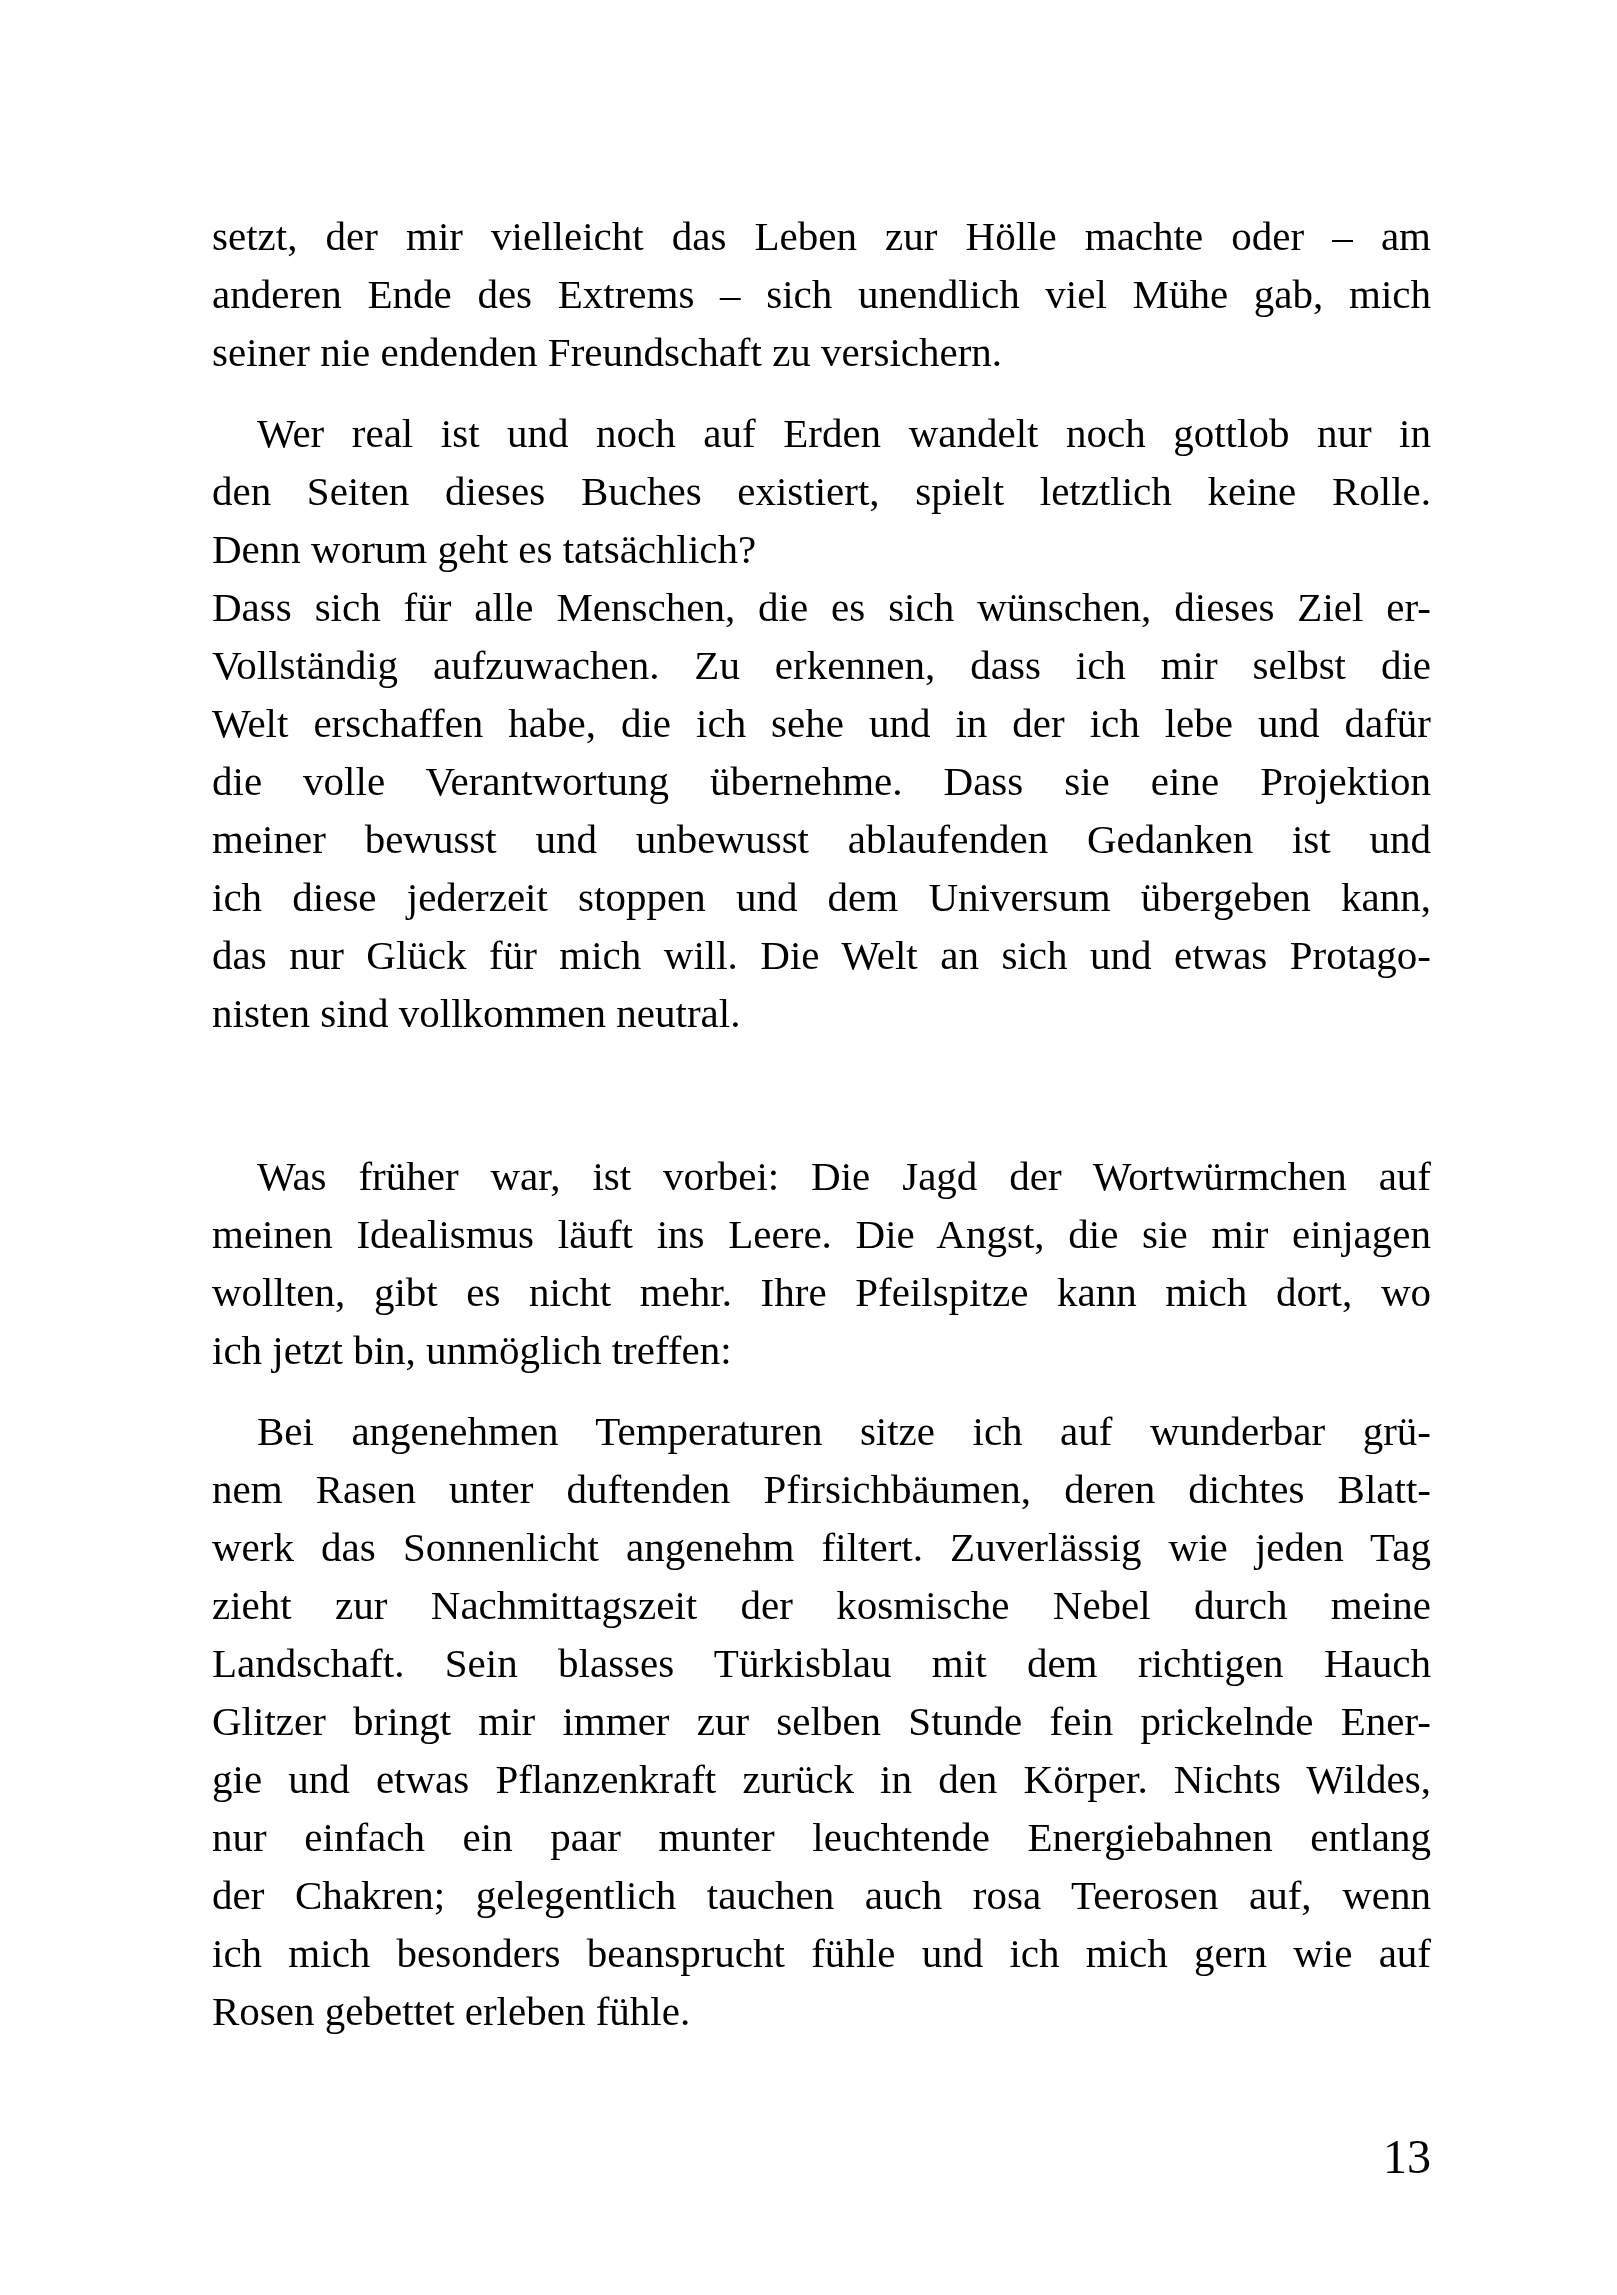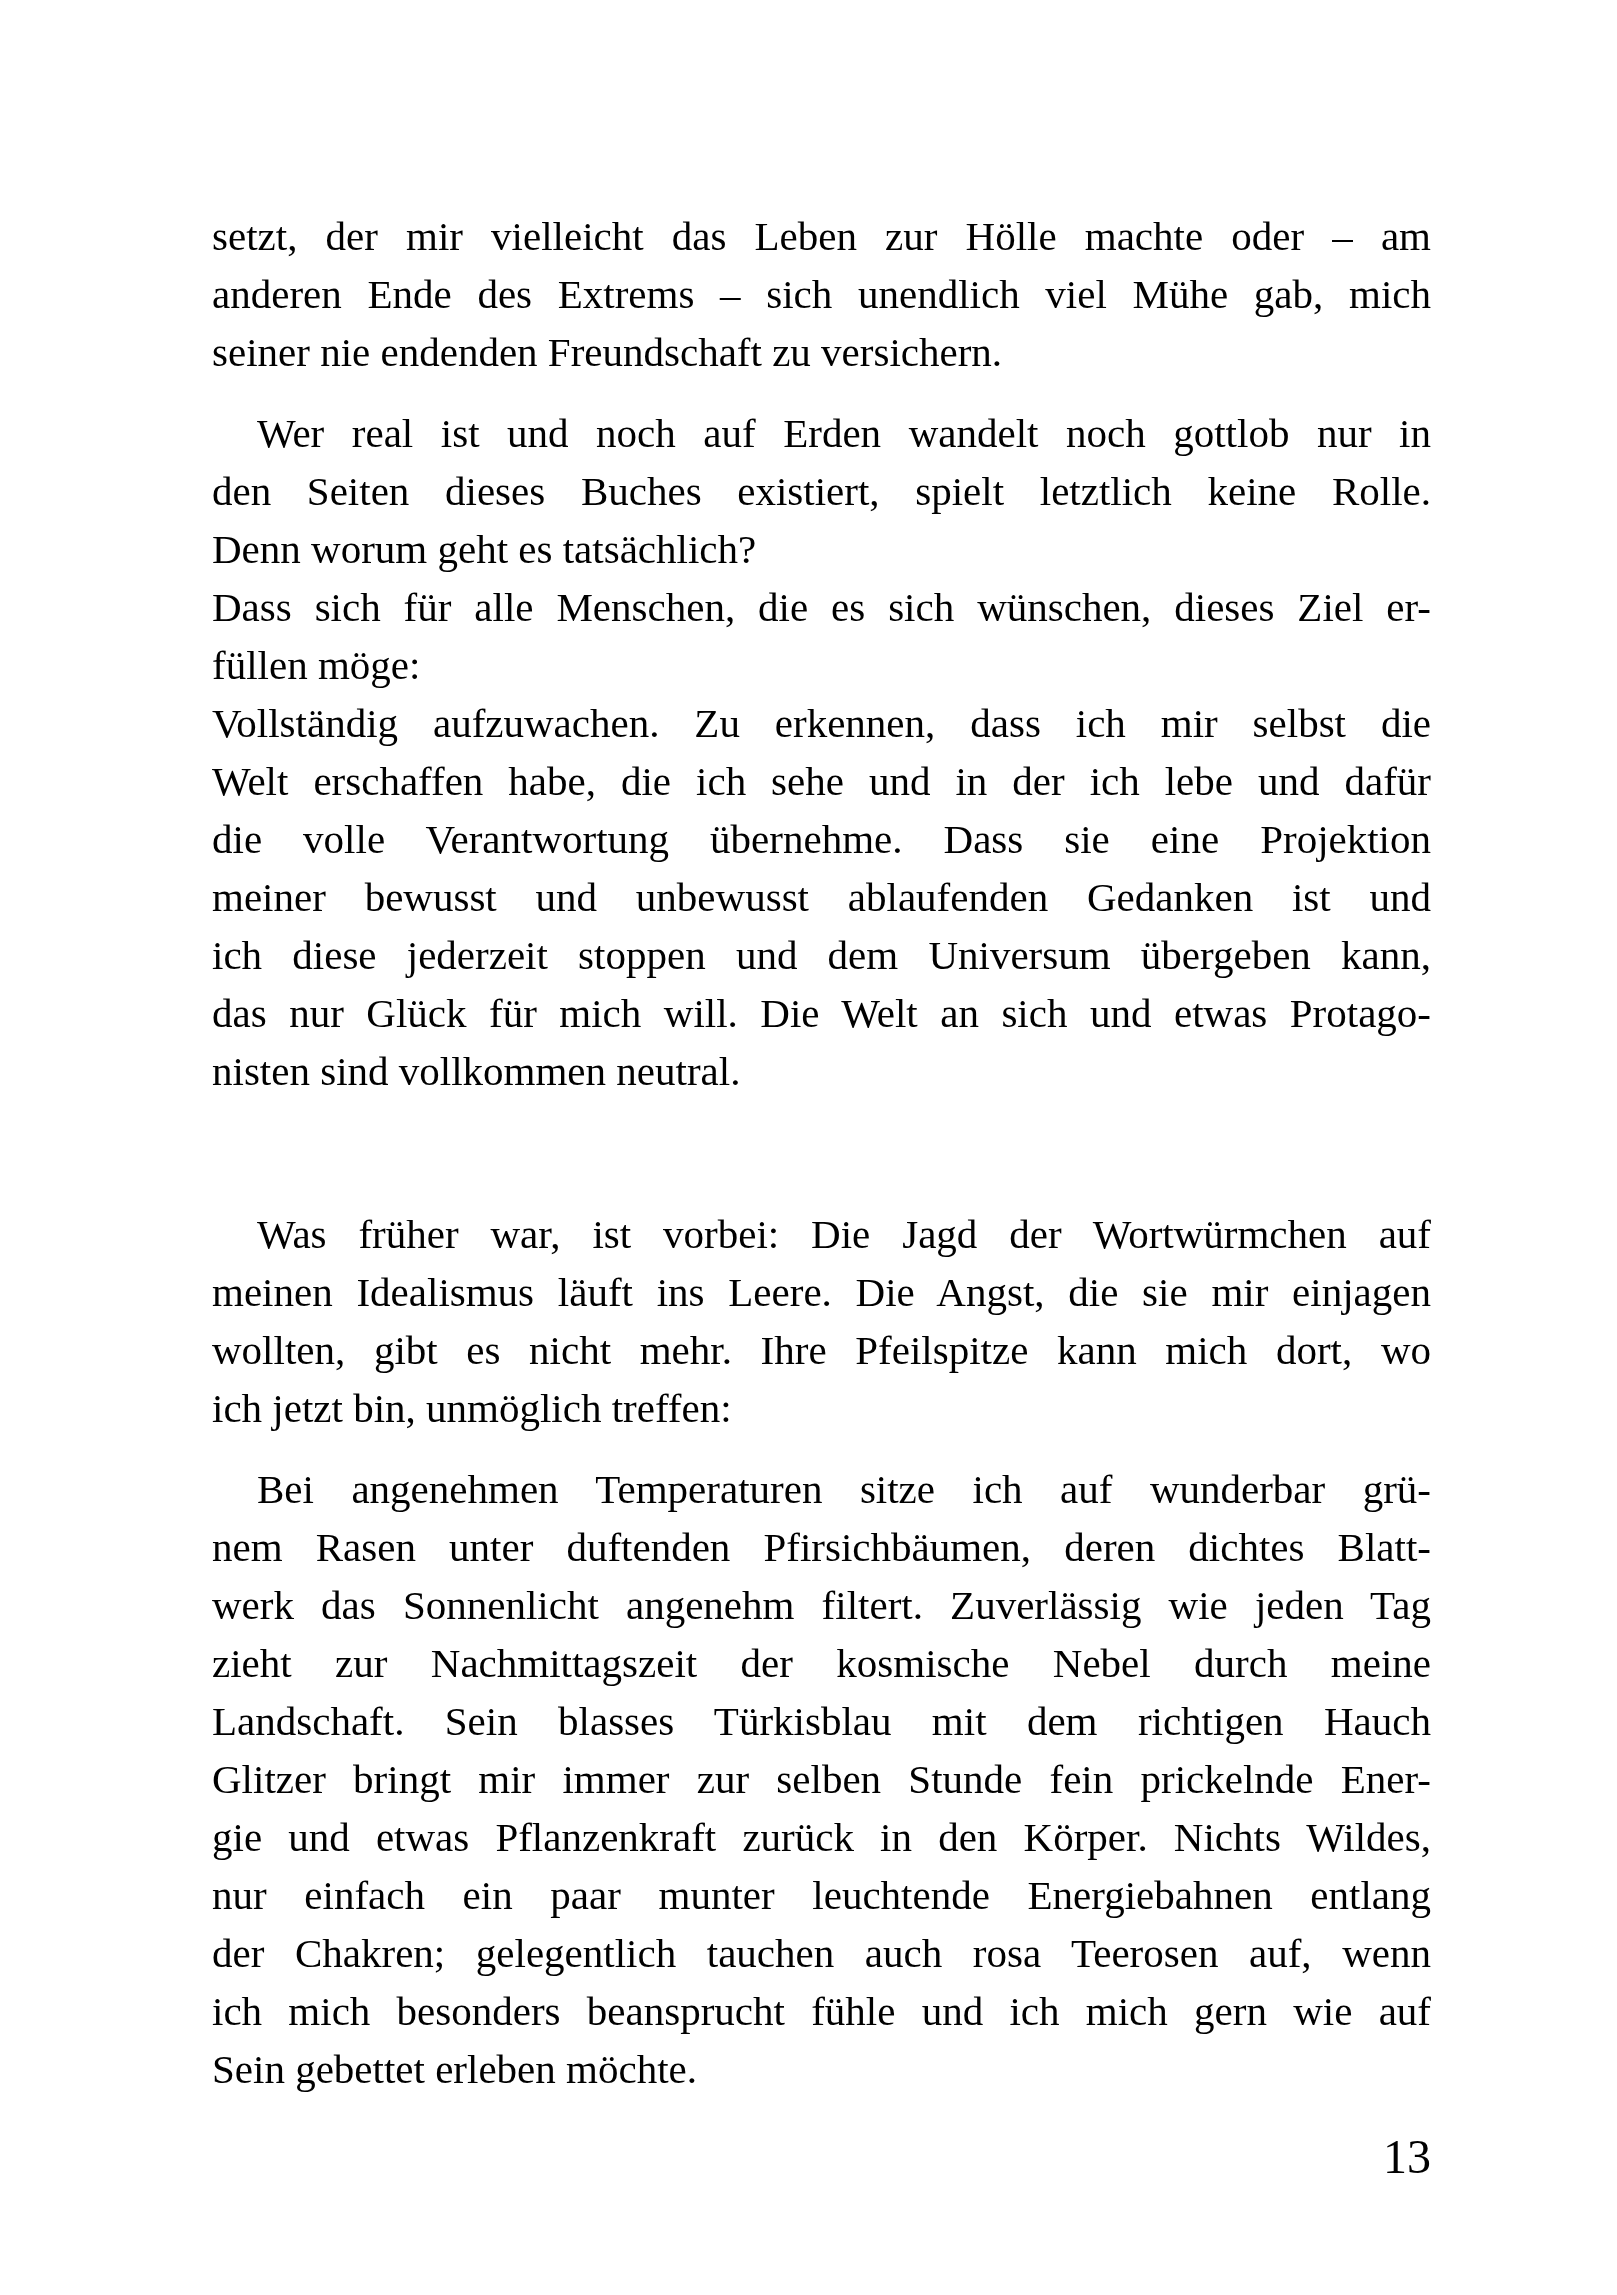--- a/index.html
+++ b/index.html
@@ -78,21 +78,20 @@
       <span class="line">setzt, der mir vielleicht das Leben zur Hölle machte oder – am</span>
       <span class="line">anderen Ende des Extrems – sich unendlich viel Mühe gab, mich</span>
       <span class="line last">seiner nie endenden Freundschaft zu versichern.</span>
     </p>
 
     <p class="para no-indent">
       <span class="line first">Wer real ist und noch auf Erden wandelt noch gottlob nur in</span>
       <span class="line">den Seiten dieses Buches existiert, spielt letztlich keine Rolle.</span>
       <span class="line last">Denn worum geht es tatsächlich?</span>
       <span class="line">Dass sich für alle Menschen, die es sich wünschen, dieses Ziel er-</span>
-      <span class="line last">füllen möge:</span>
       <span class="line">Vollständig aufzuwachen. Zu erkennen, dass ich mir selbst die</span>
       <span class="line">Welt erschaffen habe, die ich sehe und in der ich lebe und dafür</span>
       <span class="line">die volle Verantwortung übernehme. Dass sie eine Projektion</span>
       <span class="line">meiner bewusst und unbewusst ablaufenden Gedanken ist und</span>
       <span class="line">ich diese jederzeit stoppen und dem Universum übergeben kann,</span>
       <span class="line">das nur Glück für mich will. Die Welt an sich und etwas Protago-</span>
       <span class="line last">nisten sind vollkommen neutral.</span>
     </p>
 
     <p class="para no-indent section-start">
@@ -106,20 +105,20 @@
       <span class="line first">Bei angenehmen Temperaturen sitze ich auf wunderbar grü-</span>
       <span class="line">nem Rasen unter duftenden Pfirsichbäumen, deren dichtes Blatt-</span>
       <span class="line">werk das Sonnenlicht angenehm filtert. Zuverlässig wie jeden Tag</span>
       <span class="line">zieht zur Nachmittagszeit der kosmische Nebel durch meine</span>
       <span class="line">Landschaft. Sein blasses Türkisblau mit dem richtigen Hauch</span>
       <span class="line">Glitzer bringt mir immer zur selben Stunde fein prickelnde Ener-</span>
       <span class="line">gie und etwas Pflanzenkraft zurück in den Körper. Nichts Wildes,</span>
       <span class="line">nur einfach ein paar munter leuchtende Energiebahnen entlang</span>
       <span class="line">der Chakren; gelegentlich tauchen auch rosa Teerosen auf, wenn</span>
       <span class="line">ich mich besonders beansprucht fühle und ich mich gern wie auf</span>
-      <span class="line last">Sein gebettet erleben möchte.</span>
+      <span class="line last">Rosen gebettet erleben fühle.</span>
     </p>
 
   </div>
 
   <div class="page-number">13</div>
 </div>
 
 
 </body></html>

